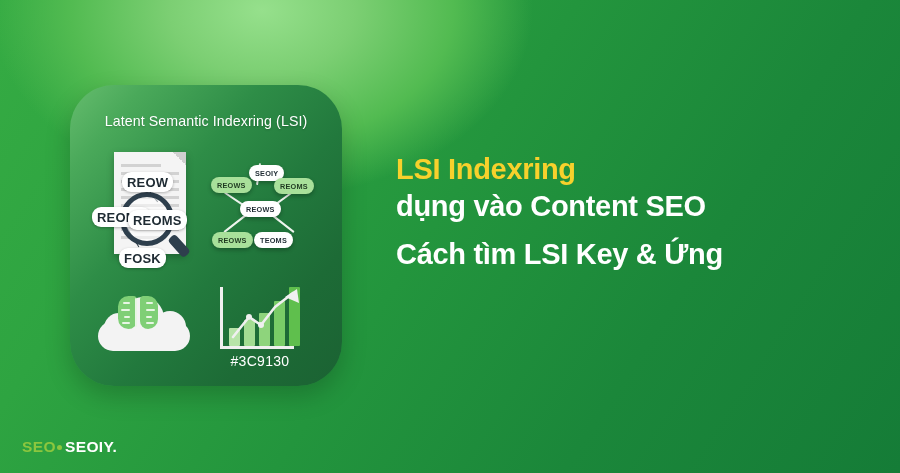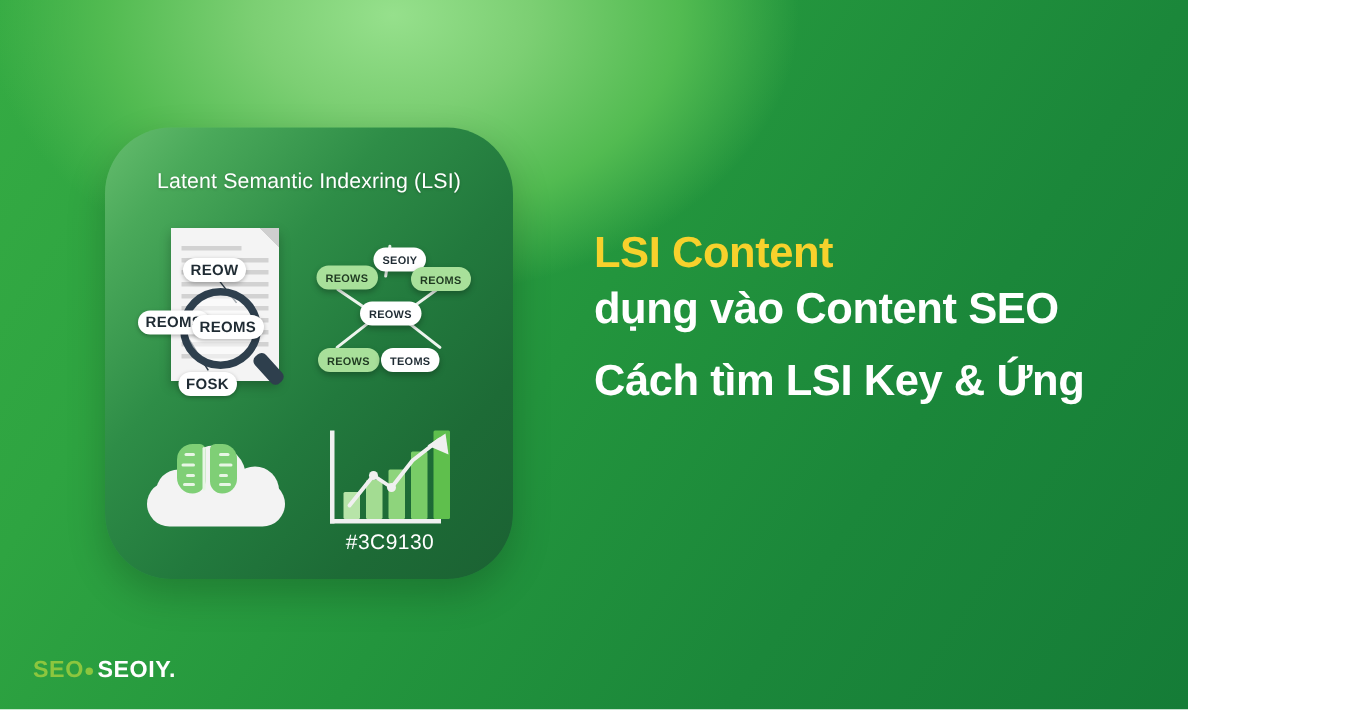--- a/index.html
+++ b/index.html
@@ -6,21 +6,21 @@
 
   html, body {
     width: 900px;
     height: 473px;
     overflow: hidden;
     font-family: "Liberation Sans", sans-serif;
   }
 
   #banner {
     position: relative;
-    width: 792px;
+    width: 900px;
     height: 473px;
     overflow: hidden;
     background:
       radial-gradient(ellipse 330px 230px at 262px 10px,
         #96e08c 0%, #7ccf73 28%, #52bb51 58%, rgba(46,168,66,0) 82%),
       linear-gradient(123deg,
         #35ab43 0%, #2ea441 22%, #23953d 48%, #1b873a 72%, #157c37 100%);
     text-decoration: underline;
   }
 
@@ -76,21 +76,21 @@
     background: #d2d2d2;
     left: 7px;
     width: 58px;
   }
 
   .doc-tag {
     position: absolute;
     background: #ffffff;
     border-radius: 9px;
     color: #1f2b33;
-    font-size: 10px;
+    font-size: 13px;
     font-weight: 700;
     letter-spacing: 0.2px;
     padding: 2.5px 5px;
     box-shadow: 0 1px 3px rgba(0,0,0,0.28);
     white-space: nowrap;
   }
   #tag-reow  { left: 30px; top: 24px; }
   #tag-losi  { left: 0px;  top: 59px; }
   #tag-reoms { left: 36px; top: 62px; }
   #tag-fosk  { left: 27px; top: 100px; }
@@ -354,21 +354,21 @@
             <polygon points="66,2 68,16 54,10" fill="#f0f0f0"></polygon>
           </svg>
         </div>
       </div>
       <div id="chart-caption">#3C9130</div>
     </div>
 
   </div>
 
   <div id="text-column">
-    <div id="headline-eyebrow">LSI Content</div>
+    <div id="headline-eyebrow">LSI Indexring</div>
     <div class="headline-line" id="headline-line-2">dụng vào Content SEO</div>
     <div class="headline-line" id="headline-line-1">Cách tìm LSI Key &amp; Ứng</div>
   </div>
 
   <div id="logo">
     <span id="logo-seo">SEO</span>
     <span id="logo-dot"></span>
     <span id="logo-center">SEOIY.</span>
   </div>
 

